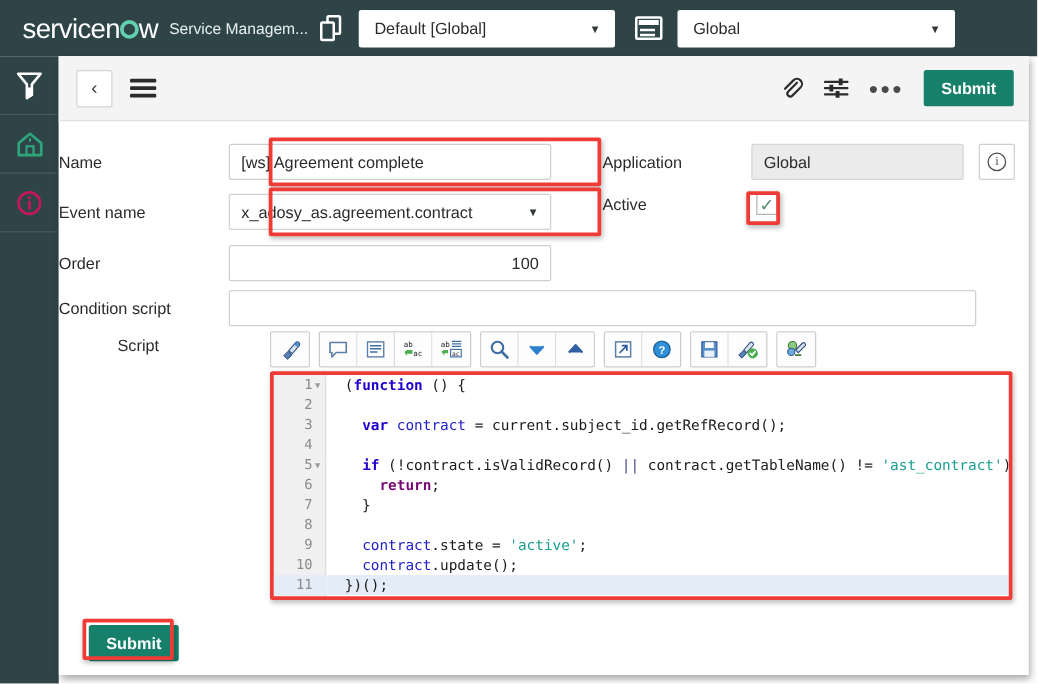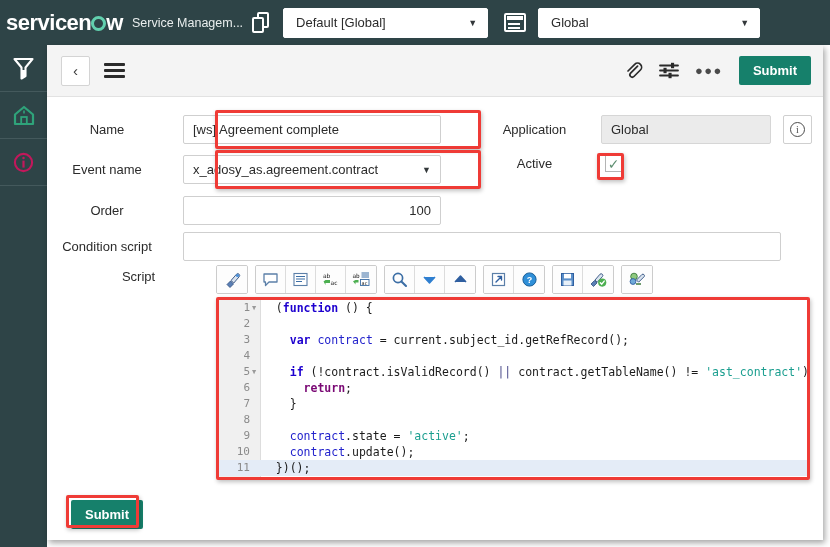--- a/index.html
+++ b/index.html
@@ -16,22 +16,22 @@
   }
 
   
   .topbar {
     position: absolute; left: 0; top: 0;
     width: 830px; height: 45px;
     background: #2e4447;
     display: flex; align-items: center;
   }
   .logo {
-    margin-left: 6px;
-    font-size: 22px; font-weight: bold;
+    margin-left: 18px;
+    font-size: 22px; font-weight: normal;
     color: #ffffff; letter-spacing: -0.5px;
     line-height: 1;
     white-space: nowrap;
   }
   .logo .o-ring {
     display: inline-block;
     width: 15px; height: 15px;
     border: 3px solid #62d0ae;
     border-radius: 50%;
     vertical-align: -1px;
@@ -164,21 +164,21 @@
     padding: 7px 14px;
     border: none; border-radius: 2px;
     font-family: "Liberation Sans", sans-serif;
   }
 
   
   .form { position: absolute; left: 0; top: 52px; width: 776px; }
   .frow { position: absolute; display: flex; align-items: center; }
   .flabel {
     font-size: 13px; color: #2b2b2b;
-    text-align: center; white-space: nowrap;
+    text-align: left; white-space: nowrap;
   }
   .finput {
     background: #ffffff;
     border: 1px solid #cfcfcf;
     border-radius: 2px;
     height: 29px;
     font-size: 13px; color: #2b2b2b;
     display: flex; align-items: center;
     padding: 0 9px;
     position: relative;

